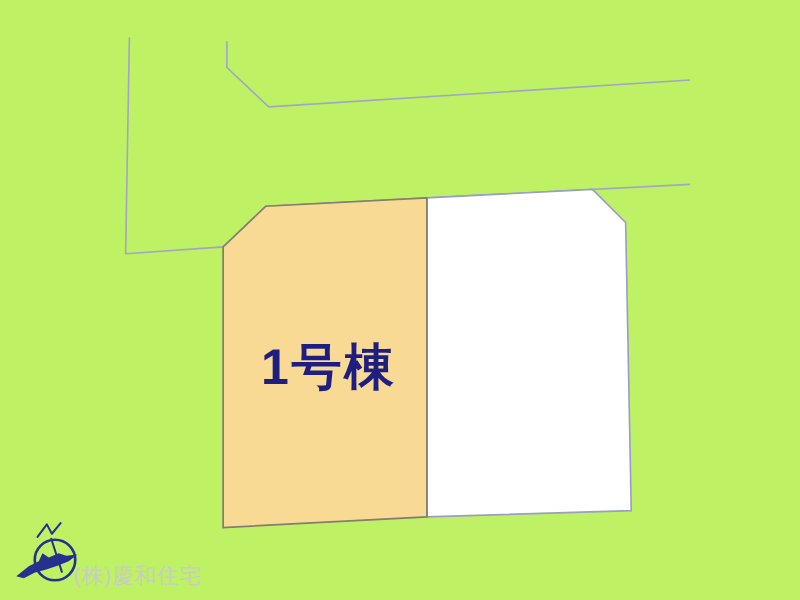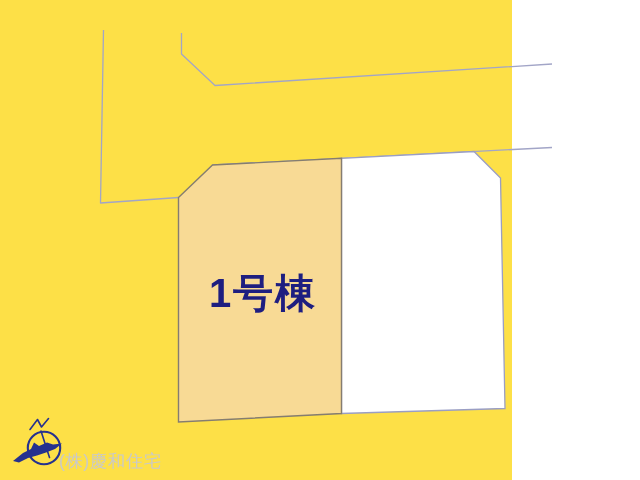--- a/index.html
+++ b/index.html
@@ -6,23 +6,23 @@
     margin: 0;
     padding: 0;
     width: 640px;
     height: 480px;
     overflow: hidden;
     background: #ffffff;
     font-family: "Liberation Sans", sans-serif;
   }
   .stage {
     position: relative;
-    width: 512px;
+    width: 640px;
     height: 480px;
-    background: #fde047;
+    background: #bef264;
   }
   svg { display: block; }
   .road-line {
     fill: none;
     stroke-width: 1.3;
     stroke-linejoin: round;
     stroke-linecap: butt;
   }
   .parcel {
     stroke-linejoin: miter;

